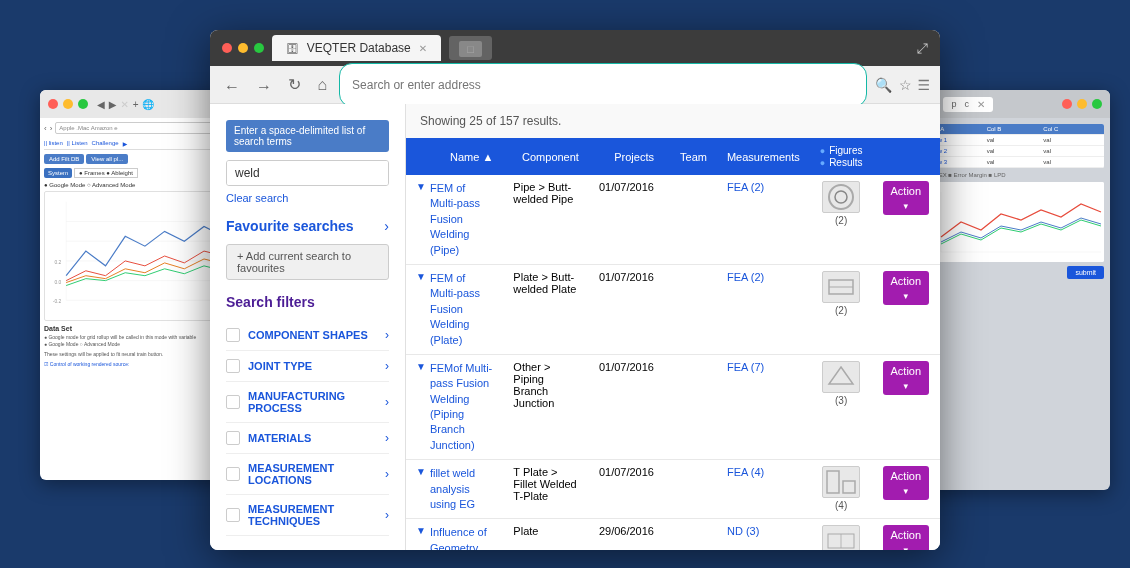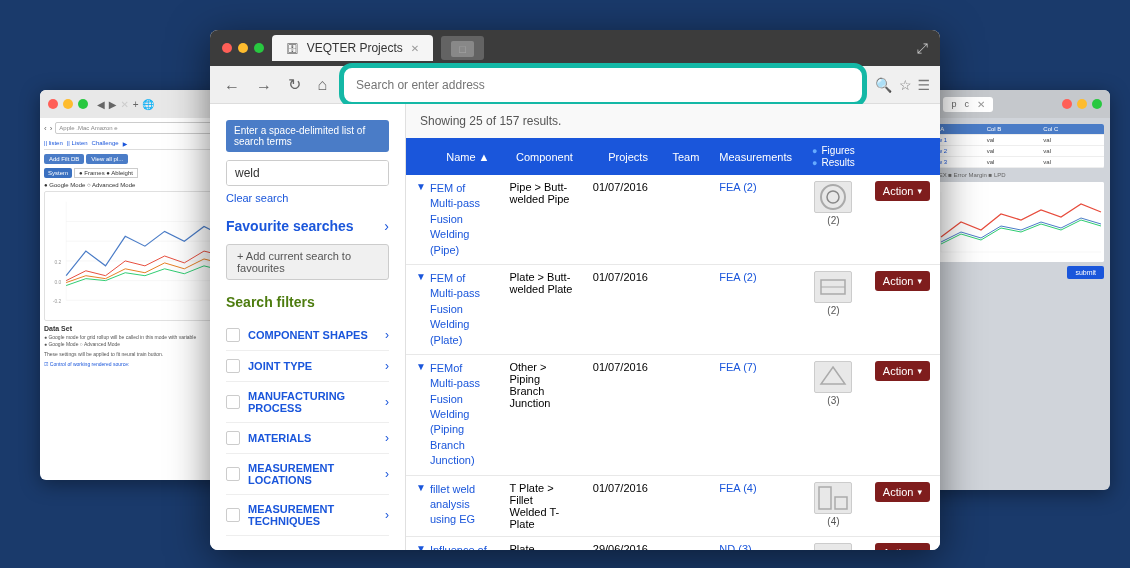--- a/index.html
+++ b/index.html
@@ -198,21 +198,21 @@
       border: none;
       cursor: pointer;
       color: #666;
       font-size: 16px;
       padding: 2px 4px;
     }
     .nav-btn:disabled { color: #ccc; }
     .browser-urlbar {
       flex: 1;
       height: 44px;
-      border: 5px solid #14b8a6;
+      border: 1px solid #14b8a6;
       border-radius: 13px;
       padding: 0 12px;
       font-size: 12px;
       background: #fff;
       color: #a16207;
     }
     .browser-toolbar-right {
       display: flex;
       gap: 6px;
       align-items: center;
@@ -294,21 +294,21 @@
       font-size: 11px;
       color: #555;
       cursor: pointer;
       width: 100%;
       text-align: left;
       margin-bottom: 14px;
     }
     .filters-title {
       font-size: 14px;
       font-weight: bold;
-      color: #4d7c0f;
+      color: #4c1d95;
       margin-bottom: 10px;
     }
     .filter-item {
       display: flex;
       align-items: center;
       padding: 8px 0;
       border-bottom: 1px solid #eee;
       cursor: pointer;
     }
     .filter-checkbox {
@@ -423,31 +423,32 @@
       border-radius: 2px;
       display: flex;
       align-items: center;
       justify-content: center;
       font-size: 8px;
       color: #888;
       overflow: hidden;
     }
     .thumb-count { font-size: 10px; color: #555; }
     .action-btn {
-      background: #7f1d1d;
+      background: #a21caf;
       color: #fff;
       border: none;
       border-radius: 3px;
       padding: 4px 8px;
       font-size: 11px;
       cursor: pointer;
       display: flex;
       align-items: center;
       gap: 4px;
       white-space: nowrap;
+      flex-direction: column;
     }
     .action-dropdown { font-size: 9px; }
   </style>
 </head>
 <body>
 
 <div class="bg-window-left">
   <div class="win-toolbar">
     <div class="win-dot red"></div>
     <div class="win-dot yellow"></div>
@@ -580,21 +581,21 @@
 <div class="main-window">
 
   <div class="browser-titlebar">
     <div class="browser-dots">
       <div class="win-dot red"></div>
       <div class="win-dot yellow"></div>
       <div class="win-dot green"></div>
     </div>
     <div class="browser-tab active">
       <span class="tab-favicon">🗄</span>
-      <span>VEQTER Projects</span>
+      <span>VEQTER Database</span>
       <span class="tab-close">✕</span>
     </div>
     <div class="tab-new">
       <span style="background:#888;padding:2px 8px;border-radius:2px;font-size:11px;">□</span>
     </div>
     <div class="expand-icon">⤢</div>
   </div>
 
   <div class="browser-toolbar">
     <button class="nav-btn">←</button>

